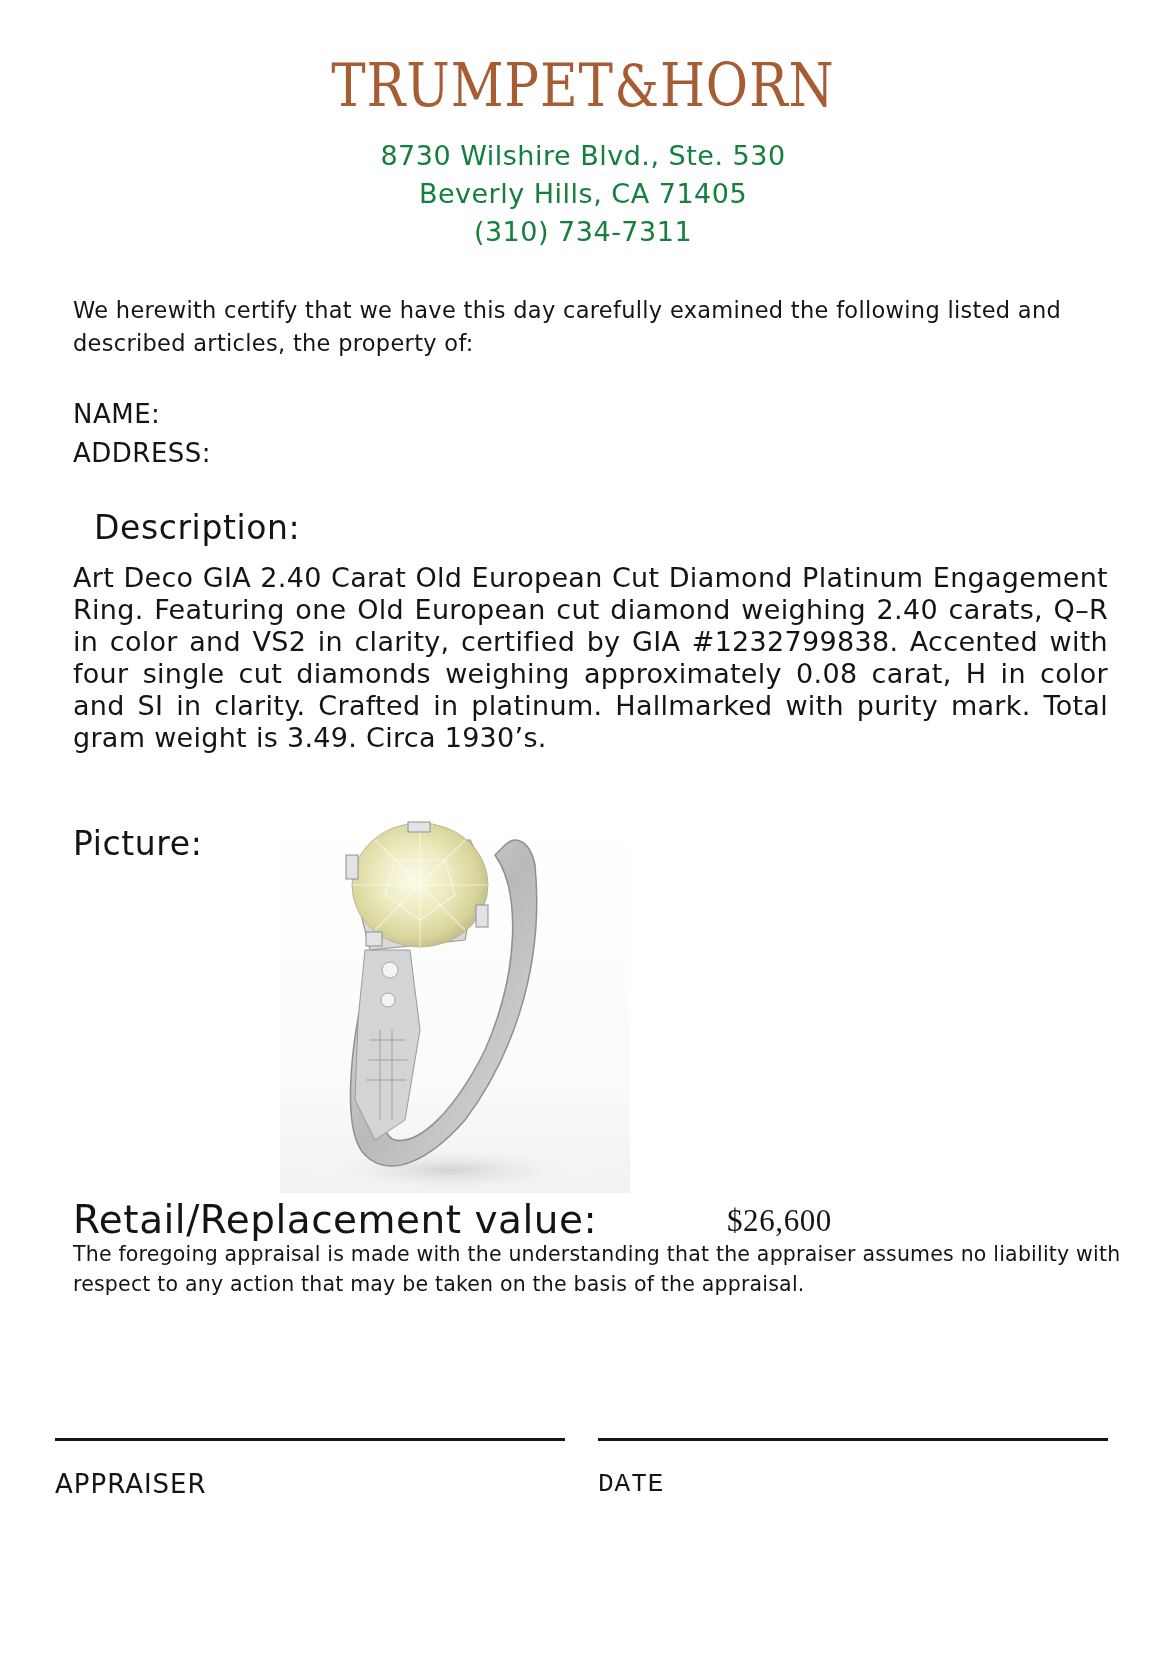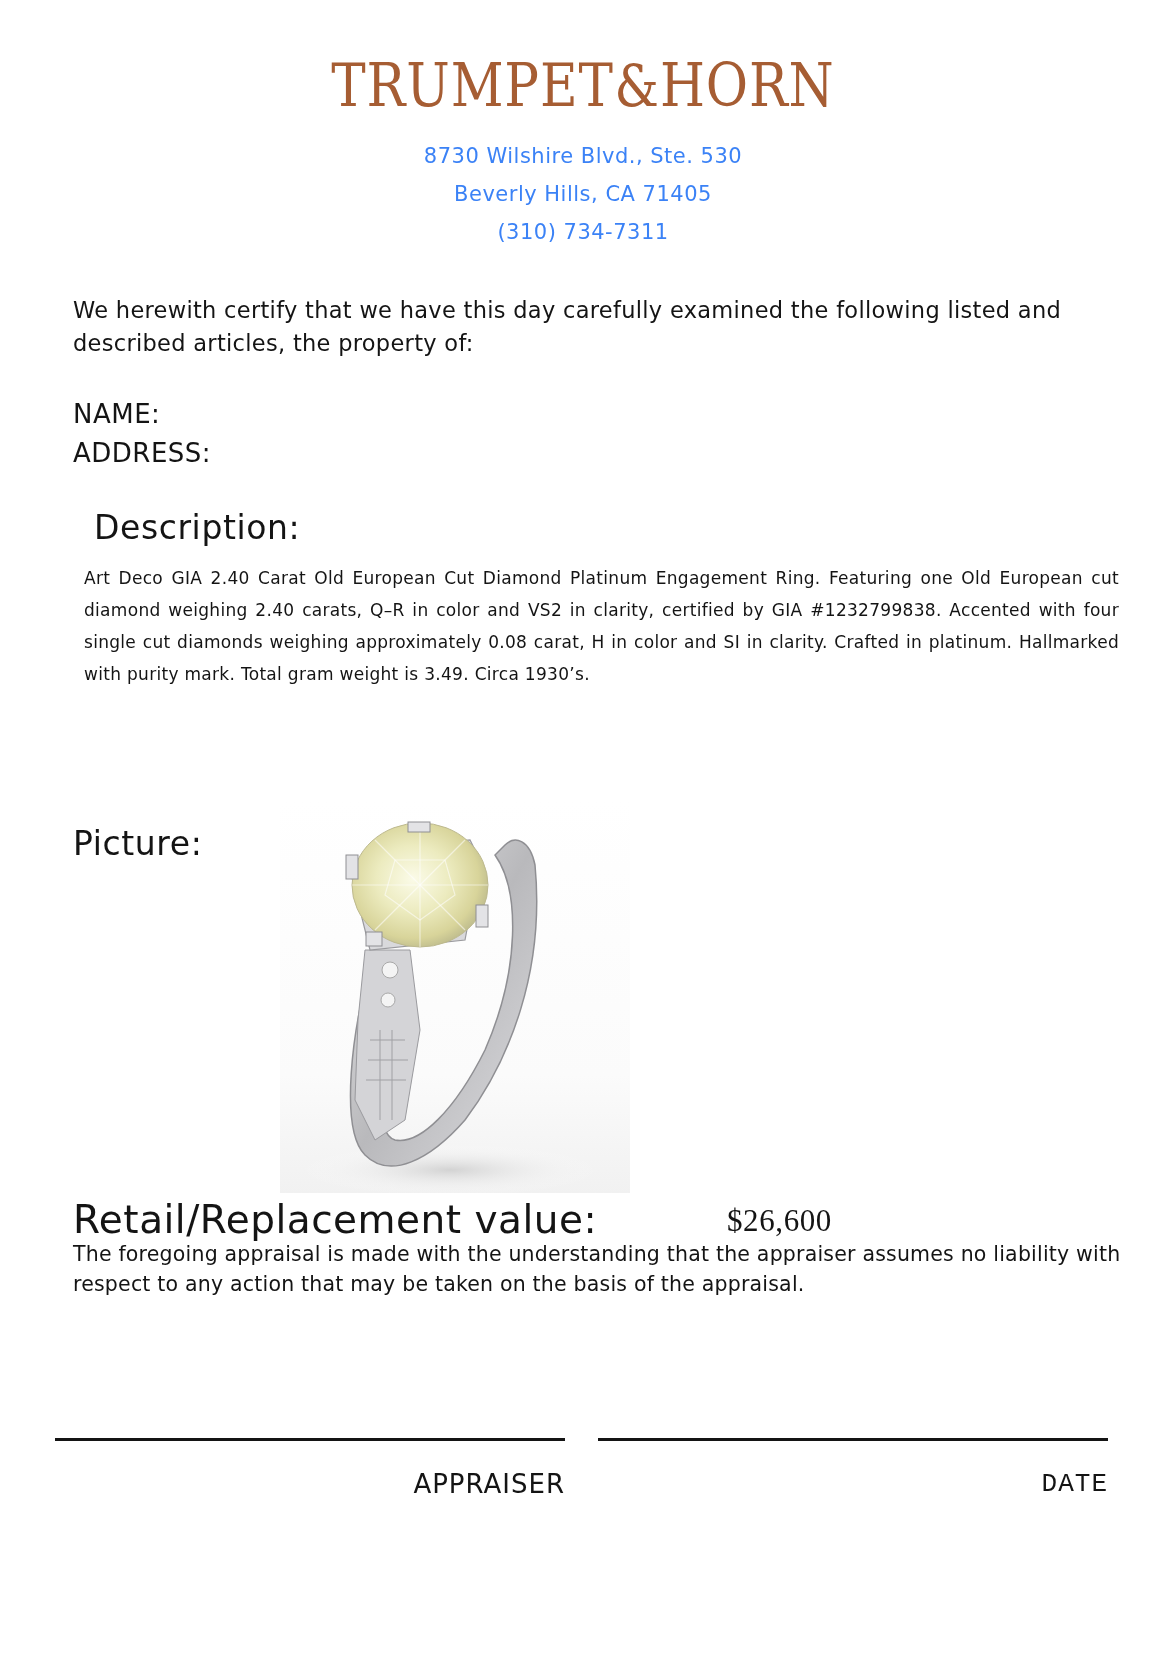--- a/index.html
+++ b/index.html
@@ -9,46 +9,46 @@
   }
   .abs { position: absolute; }
   .logo {
     left: 0; width: 1166px; top: 50px; text-align: center;
     font-family: "DejaVu Serif", serif; font-weight: normal;
     font-size: 60px; letter-spacing: 1px; color: #a65d33; line-height: 70px;
     transform: scaleX(0.86); transform-origin: center;
   }
   .logo .amp { font-size: 58px; margin: 0 1px; letter-spacing: 0; }
   .addr {
-    left: 0; width: 1166px; text-align: center; font-size: 21px;
-    letter-spacing: 0.5px; line-height: 38px; top: 137px; color: #3b82f6;
+    left: 0; width: 1166px; text-align: center; font-size: 27px;
+    letter-spacing: 0.5px; line-height: 38px; top: 137px; color: #15803d;
   }
   .cert {
     left: 73px; width: 1040px; top: 294px; font-size: 22.5px;
     line-height: 33px; letter-spacing: 0.3px;
   }
   .field { left: 73px; font-size: 26px; letter-spacing: 0.5px; line-height: 38px; }
   .h-desc { left: 73px; top: 506px; font-size: 33px; letter-spacing: 0.6px; line-height: 44px; margin-left: 21px; }
   .desc {
-    left: 73px; width: 1035px; top: 562px; font-size: 17px;
-    line-height: 32px; text-align: justify; letter-spacing: 0.3px; margin-left: 11px;
+    left: 73px; width: 1035px; top: 562px; font-size: 27px;
+    line-height: 32px; text-align: justify; letter-spacing: 0.3px;
   }
   .h-pic { left: 73px; top: 822px; font-size: 33px; letter-spacing: 0.6px; line-height: 44px; }
   .picture {
     left: 280px; top: 800px; width: 350px; height: 393px;
     background: linear-gradient(180deg, #ffffff 0%, #fbfbfb 70%, #f1f1f1 100%);
     overflow: hidden;
   }
   .h-value { left: 73px; top: 1192px; font-size: 39px; line-height: 56px; letter-spacing: 0.5px; }
   .value { left: 727px; top: 1201px; font-size: 31px; line-height: 40px; letter-spacing: 0.6px; font-family: Liberation Serif, serif; }
   .disclaimer {
     left: 73px; width: 1060px; top: 1239px; font-size: 20.5px; line-height: 30px; letter-spacing: 0.2px;
   }
   .sig-line { height: 3px; background: #141414; top: 1438px; }
-  .sig-label { font-size: 26px; letter-spacing: 1px; top: 1466px; text-align: right; line-height: 36px; }
+  .sig-label { font-size: 26px; letter-spacing: 1px; top: 1466px; text-align: left; line-height: 36px; }
 </style>
 </head>
 <body>
 
 <div class="abs logo">
   <span>TRUMPET</span><span class="amp">&amp;</span><span>HORN</span>
 </div>
 
 <div class="abs addr">
   <div>8730 Wilshire Blvd., Ste. 530</div>

